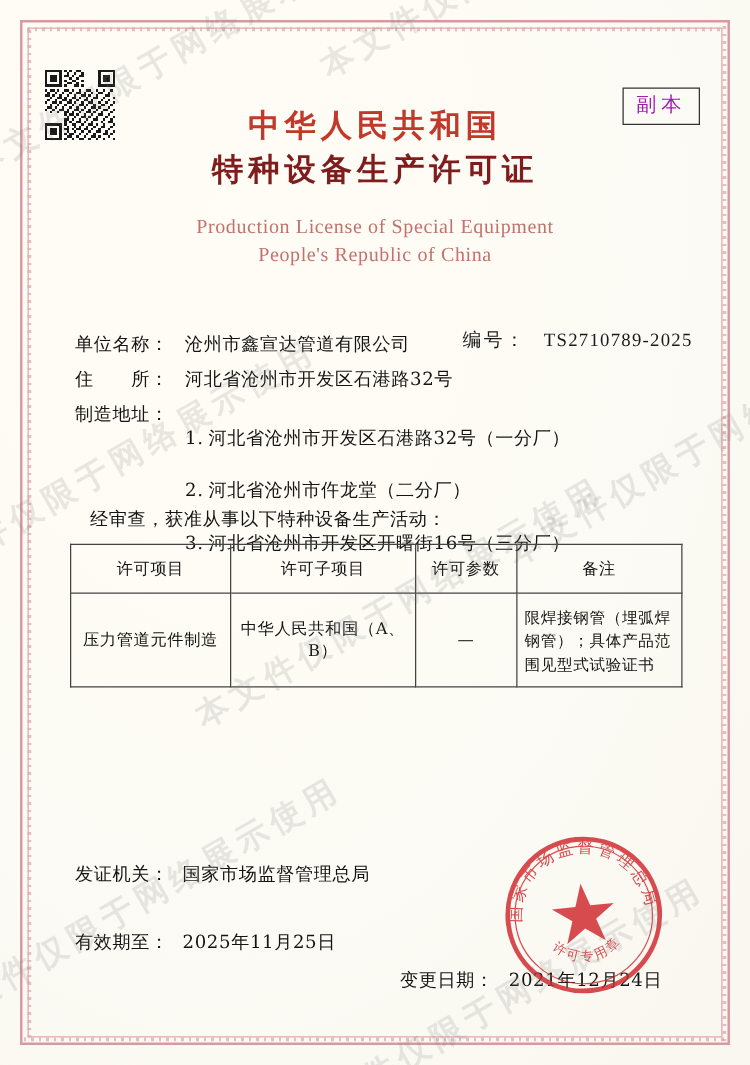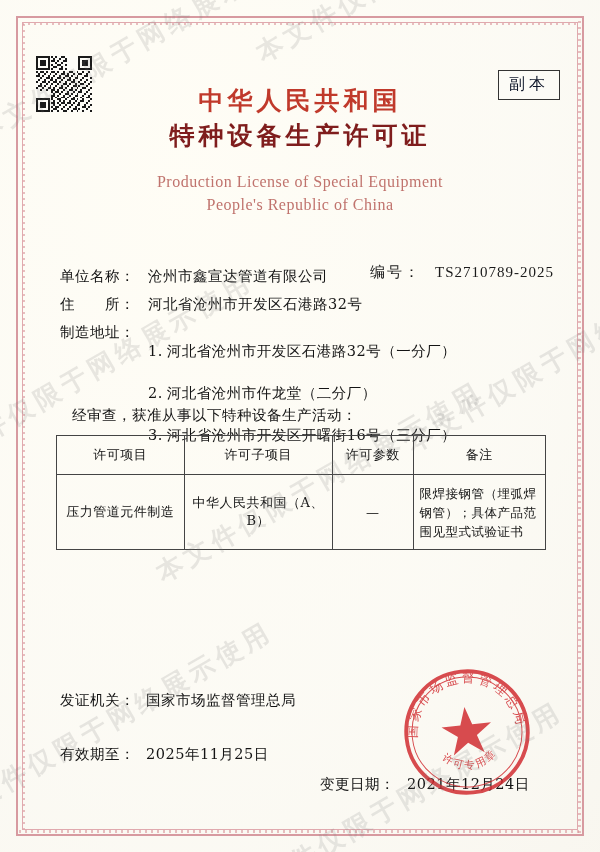--- a/index.html
+++ b/index.html
@@ -93,21 +93,21 @@
 
   
   .duplicate-box {
     position: absolute;
     right: 40px;
     top: 70px;
     border: 1.5px solid #333;
     padding: 3px 10px 4px 10px;
     font-size: 16px;
     letter-spacing: 4px;
-    color: #0f172a;
+    color: #a21caf;
     font-family: "DejaVu Serif", serif;
     background: rgba(255,255,255,0.2);
   }
 
   
   .title-block {
     position: absolute;
     left: 0;
     top: 84px;
     width: 600px;

